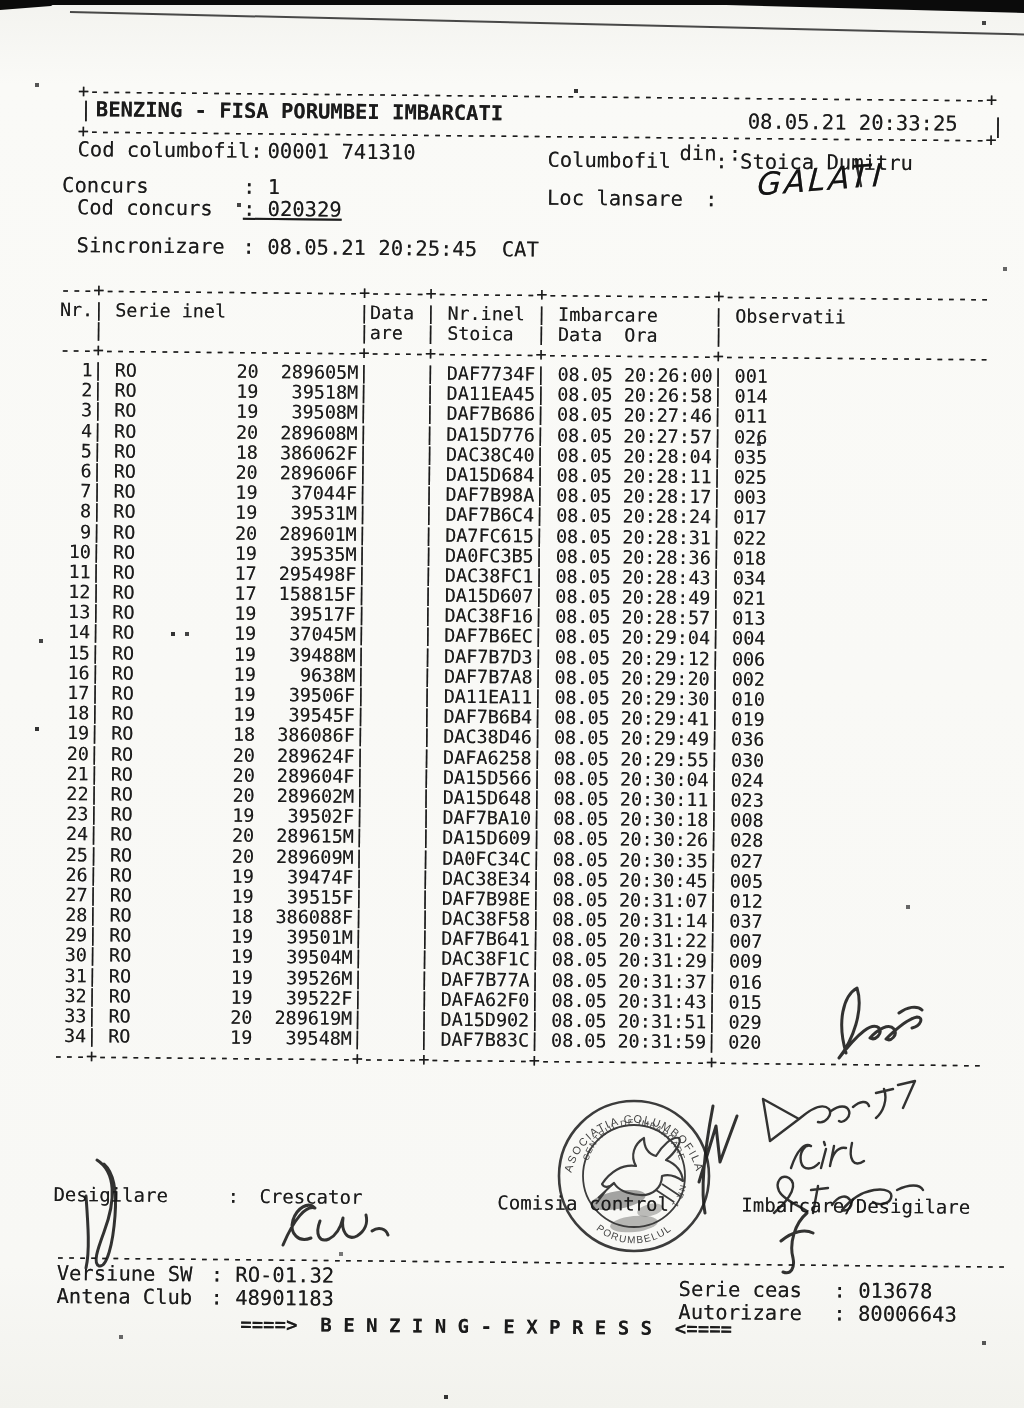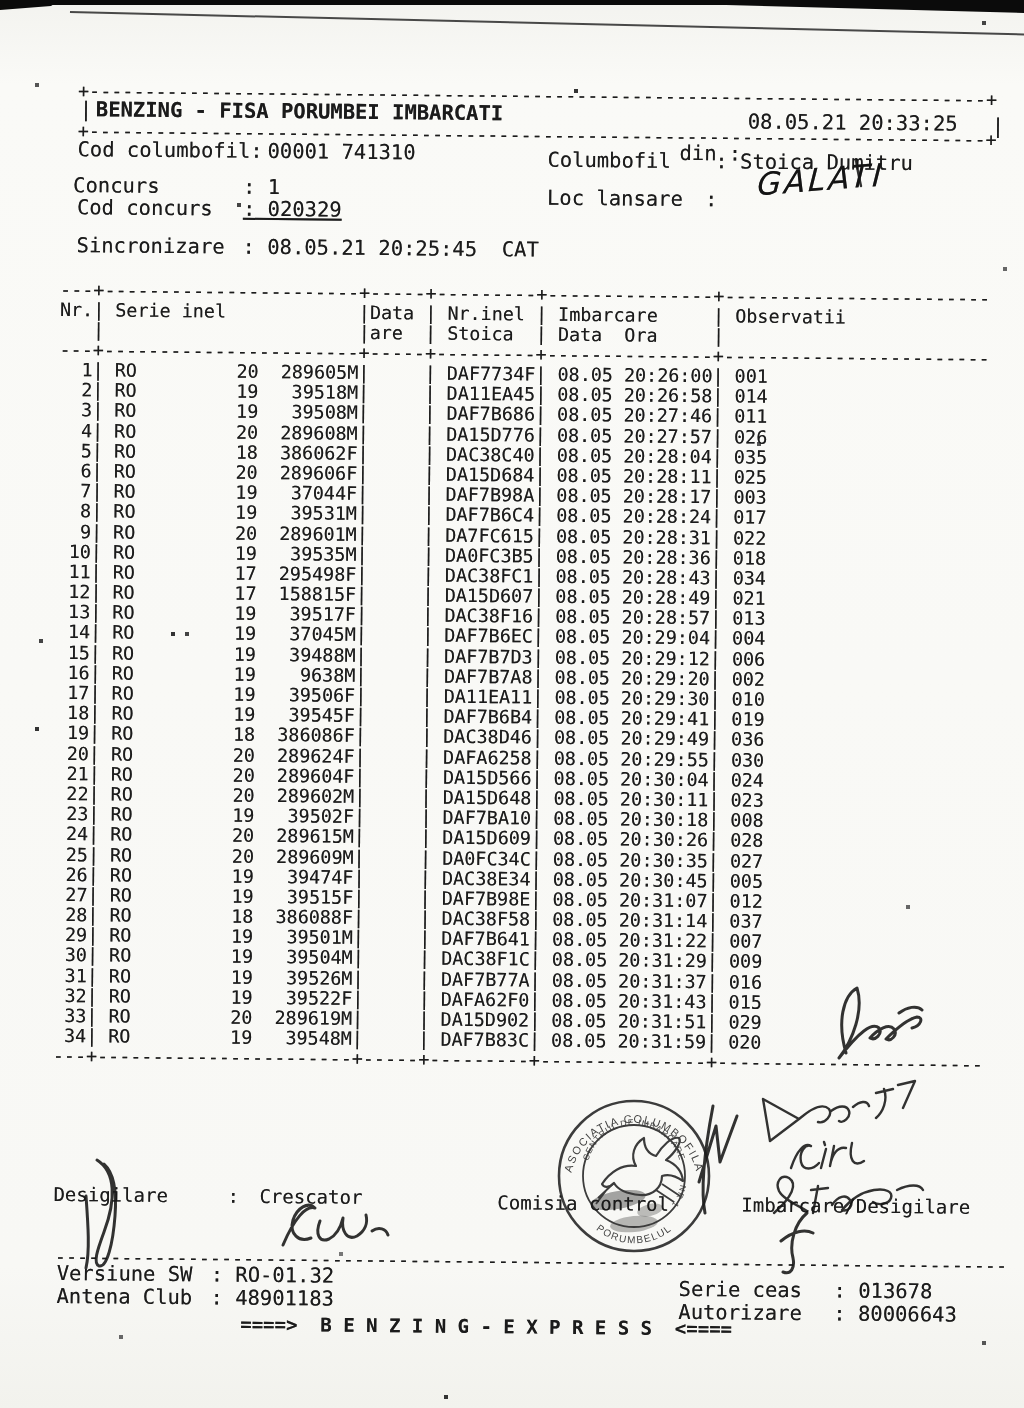--- a/index.html
+++ b/index.html
@@ -76,21 +76,21 @@
     <div class="t fs-lg" style="left:680px;top:104px;margin-top:32px;">din :</div>
     <div class="t fs-lg" style="left:748px;top:104px;">08.05.21 20:33:25</div>
     <div class="t fs-lg" style="left:992px;top:106px;">|</div>
     <div class="t dash" style="left:78px;top:122px;">+---------------------------------------------------------------------------------+</div>
 
     <div class="t fs-lg" style="left:78px;top:138px;">Cod columbofil:</div>
     <div class="t fs-lg" style="left:268px;top:138px;">00001 741310</div>
     <div class="t fs-lg" style="left:548px;top:144px;">Columbofil</div>
     <div class="t fs-lg" style="left:716px;top:144px;">: Stoica Dumitru</div>
 
-    <div class="t fs-lg" style="left:74px;top:174px;text-align:right;">Concurs</div>
+    <div class="t fs-lg" style="left:63px;top:174px;text-align:right;">Concurs</div>
     <div class="t fs-lg" style="left:244px;top:174px;">: 1</div>
     <div class="t fs-lg" style="left:548px;top:182px;">Loc lansare</div>
     <div class="t fs-lg" style="left:706px;top:182px;">:</div>
 
     <div class="t fs-lg" style="left:78px;top:196px;">Cod concurs</div>
     <div class="t fs-lg" style="left:244px;top:196px;text-decoration:underline;">: 020329</div>
 
     <div class="t fs-lg" style="left:78px;top:234px;">Sincronizare</div>
     <div class="t fs-lg" style="left:244px;top:234px;">: 08.05.21 20:25:45  CAT</div>
 

